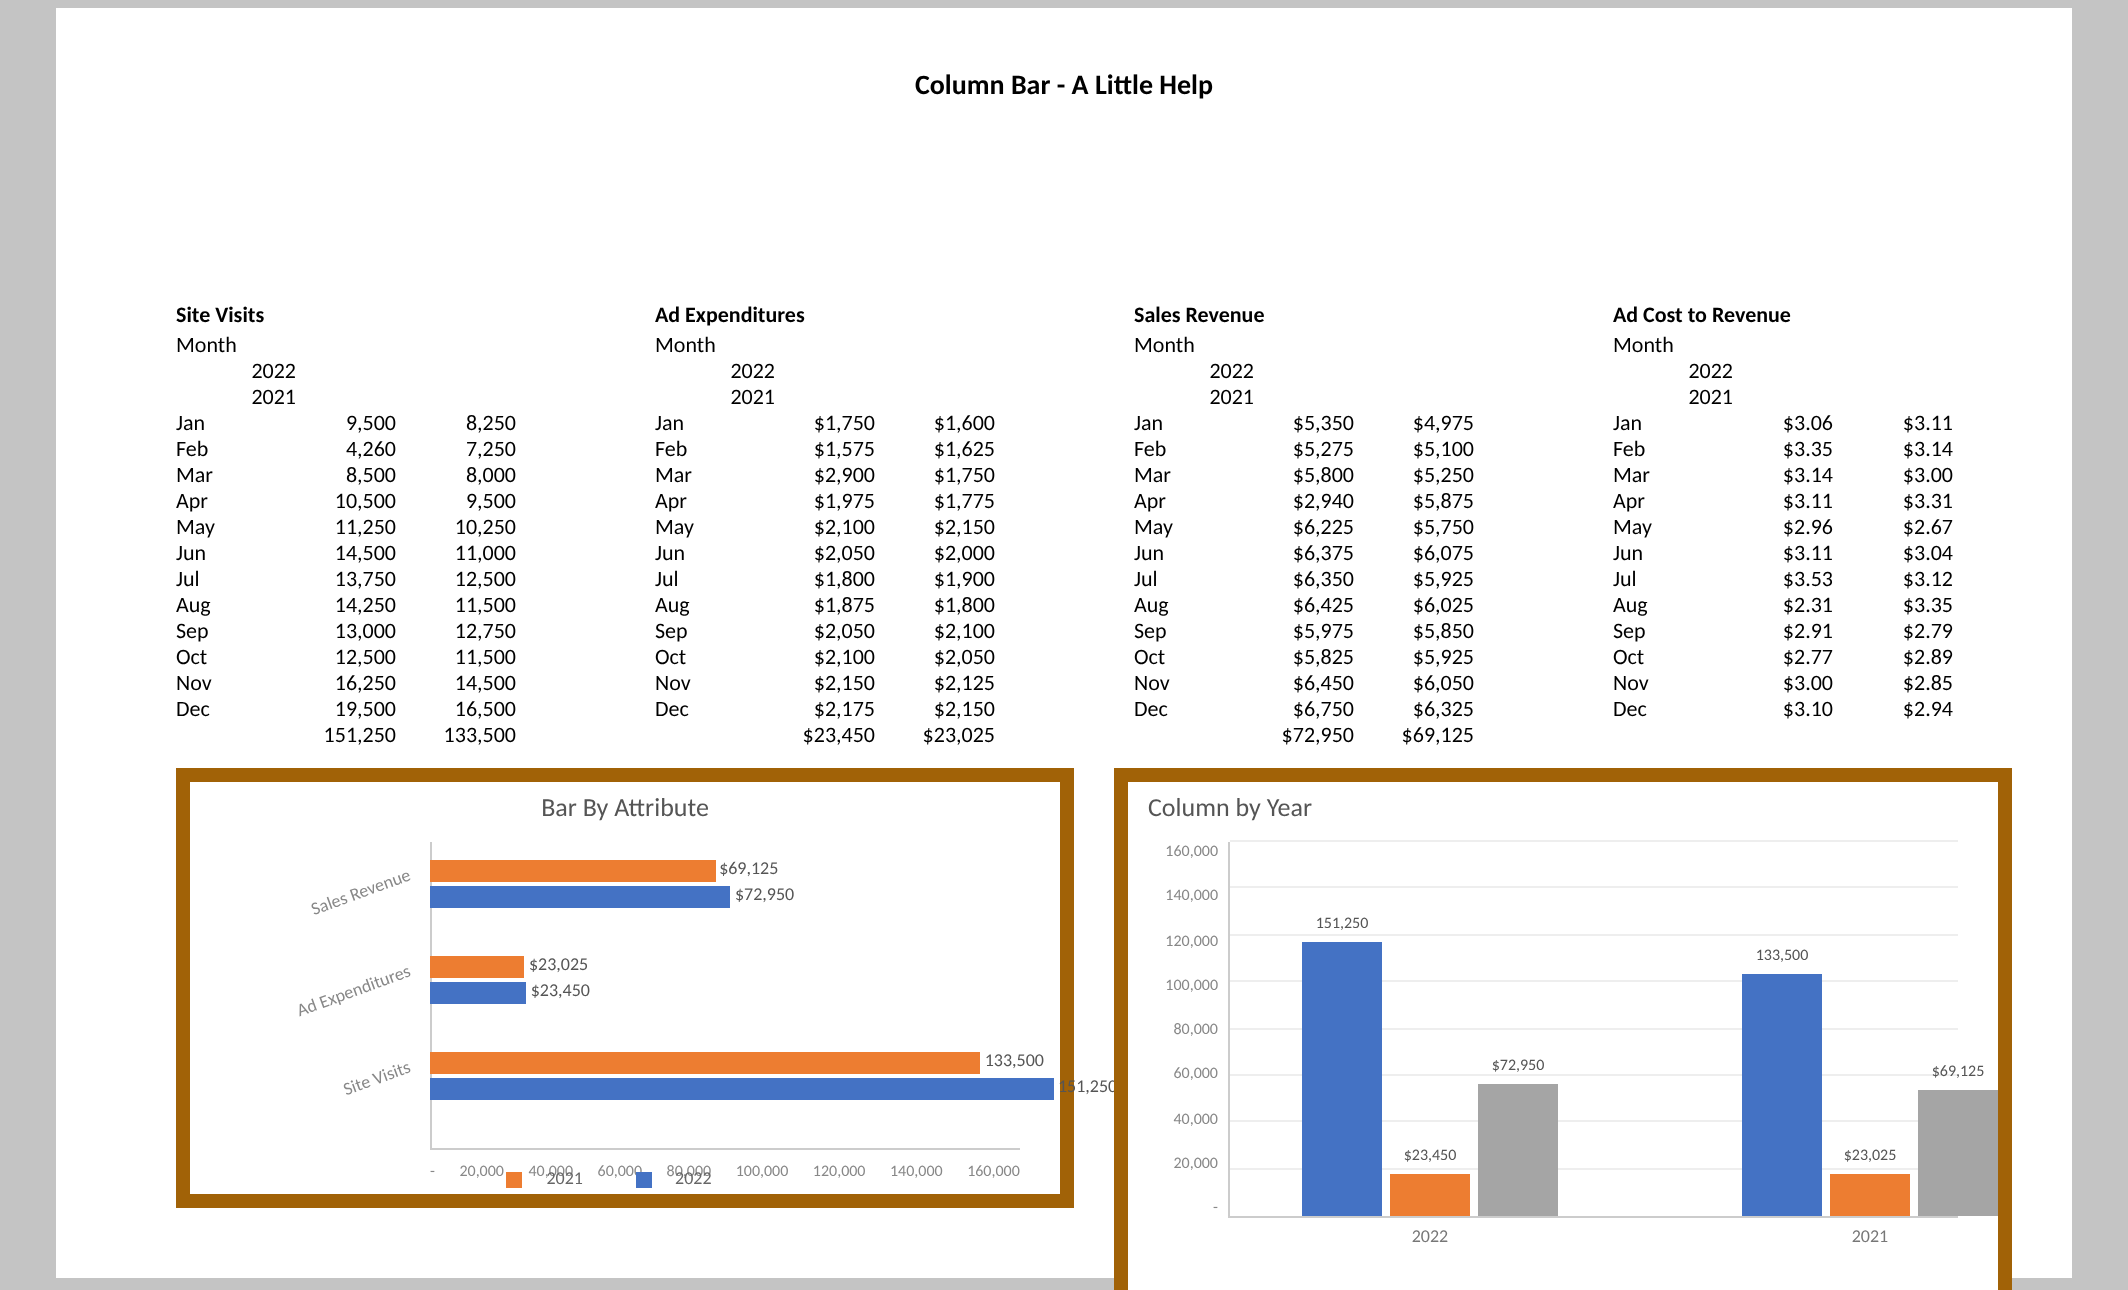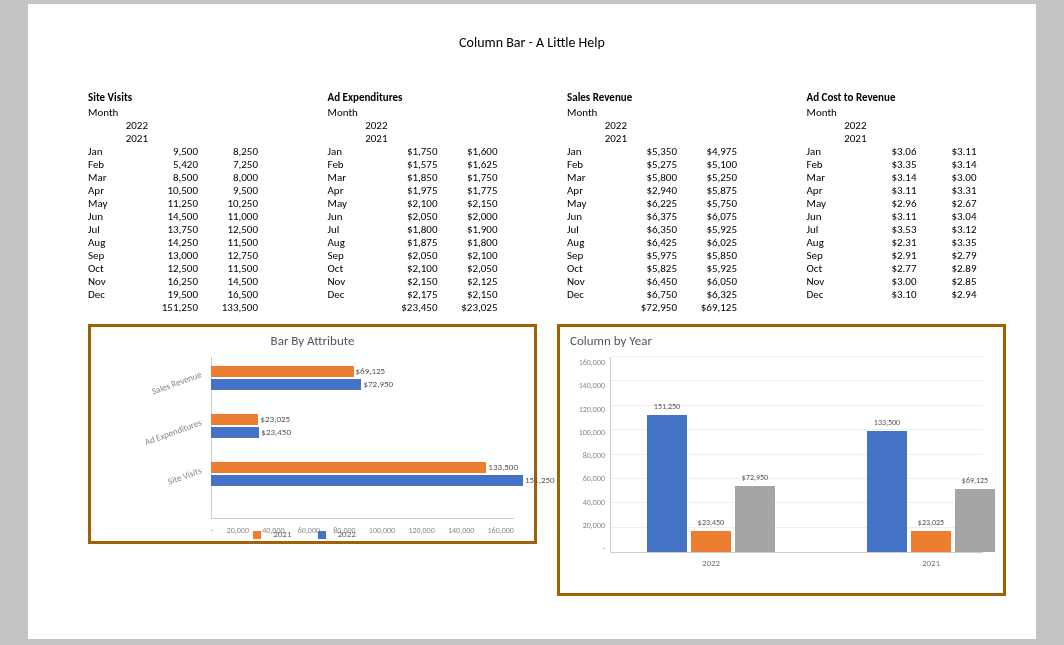--- a/index.html
+++ b/index.html
@@ -15,23 +15,23 @@
   }
   .page {
     background: #fff;
     margin: 4px 28px;
     padding: 30px 30px 20px 30px;
     height: 635px;
     position: relative;
   }
   .title {
     text-align: center;
-    font-weight: 400;
+    font-weight: 700;
     font-size: 14px;
-    margin-bottom: 40px;
+    margin-bottom: 100px;
   }
   .tables {
     display: flex;
     gap: 40px;
     font-size: 11px;
     margin-left: 30px;
   }
   .data-table {
     flex: 1;
   }
@@ -46,21 +46,21 @@
   .c1 { width: 50px; text-align: left; }
   .c2, .c3 { width: 60px; text-align: right; }
   .total { font-weight: 400; }
   .charts {
     display: flex;
     gap: 20px;
     margin-top: 10px;
     margin-left: 30px;
   }
   .chart {
-    border: 3px solid #a16207;
+    border: 7px solid #a16207;
     background: #fff;
     position: relative;
     font-size: 10px;
   }
   .chart-a { width: 470px; height: 220px; }
   .chart-b { width: 470px; height: 272px; }
   .chart-title { text-align: left; font-size: 13px; color: #555; padding: 6px 10px 0 10px; }
   .chart-a .chart-title { text-align: center; }
   
   .hbar-group {
@@ -192,21 +192,21 @@
     <div class="c c2">2022</div>
     <div class="c c3">2021</div>
   </div>
         <div class="tbl-row">
       <div class="c c1">Jan</div>
       <div class="c c2">9,500</div>
       <div class="c c3">8,250</div>
     </div>
         <div class="tbl-row">
       <div class="c c1">Feb</div>
-      <div class="c c2">5,420</div>
+      <div class="c c2">4,260</div>
       <div class="c c3">7,250</div>
     </div>
         <div class="tbl-row">
       <div class="c c1">Mar</div>
       <div class="c c2">8,500</div>
       <div class="c c3">8,000</div>
     </div>
         <div class="tbl-row">
       <div class="c c1">Apr</div>
       <div class="c c2">10,500</div>
@@ -270,21 +270,21 @@
       <div class="c c2">$1,750</div>
       <div class="c c3">$1,600</div>
     </div>
         <div class="tbl-row">
       <div class="c c1">Feb</div>
       <div class="c c2">$1,575</div>
       <div class="c c3">$1,625</div>
     </div>
         <div class="tbl-row">
       <div class="c c1">Mar</div>
-      <div class="c c2">$1,850</div>
+      <div class="c c2">$2,900</div>
       <div class="c c3">$1,750</div>
     </div>
         <div class="tbl-row">
       <div class="c c1">Apr</div>
       <div class="c c2">$1,975</div>
       <div class="c c3">$1,775</div>
     </div>
         <div class="tbl-row">
       <div class="c c1">May</div>
       <div class="c c2">$2,100</div>

